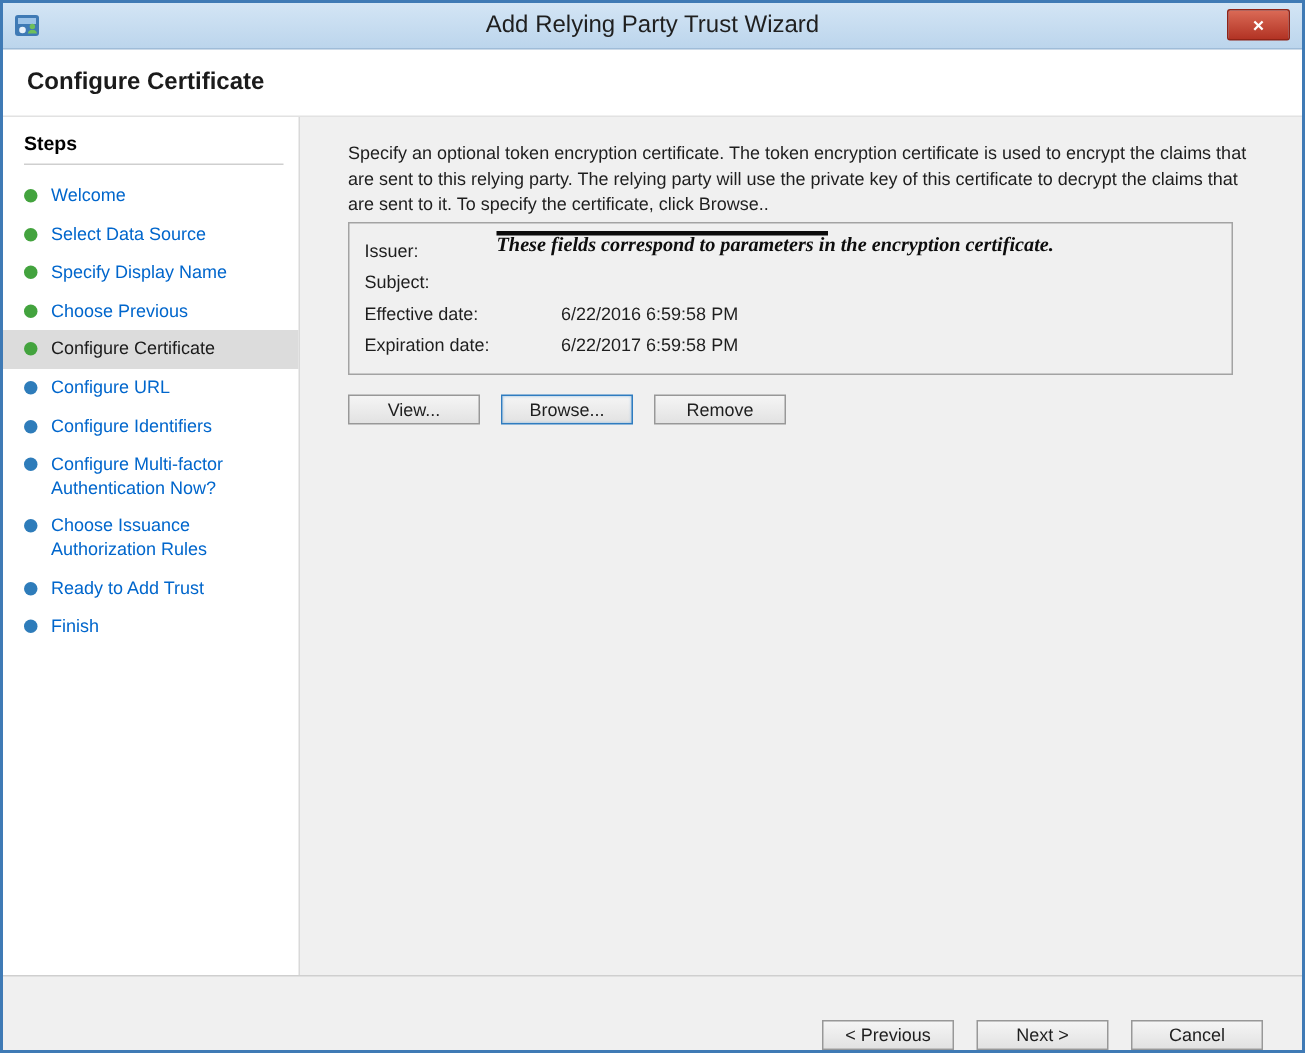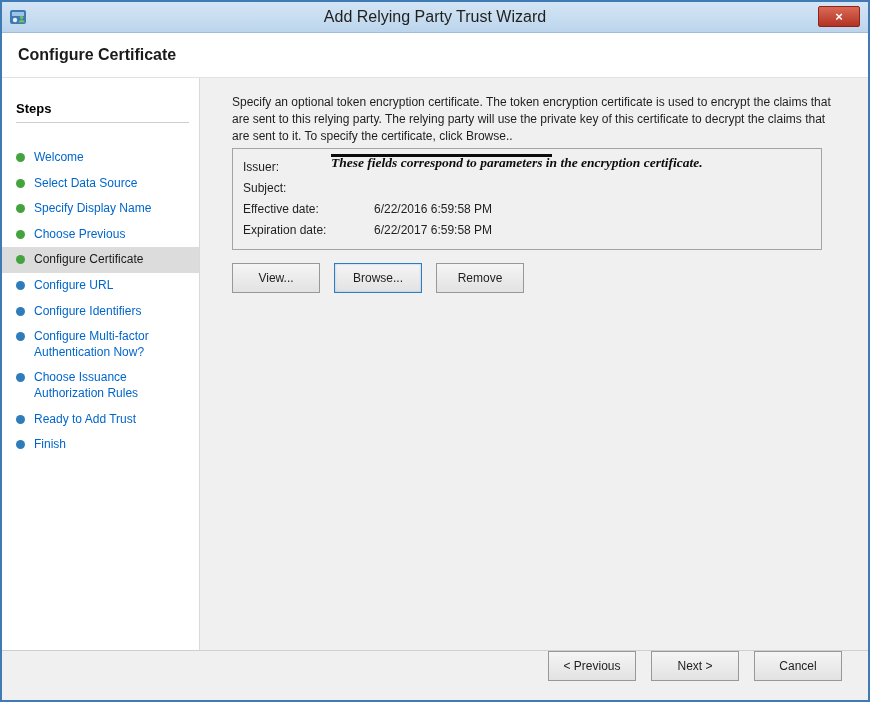--- a/index.html
+++ b/index.html
@@ -85,30 +85,30 @@
   }
   .sidebar {
     width: 198px;
     flex: none;
     background: var(--sidebar-bg, #ffffff);
     border-right: 1px solid var(--divider, #d9d9d9);
     padding-top: 8px;
     box-sizing: border-box;
   }
   .steps-title {
-    margin: 15px 10px 0 14px;
+    margin: 2px 10px 0 14px;
     padding-bottom: 6px;
     font-size: 13px;
     font-weight: bold;
     color: #000000;
     border-bottom: 1px solid #cfcfcf;
   }
   .steps-list {
     list-style: none;
-    margin: 22px 0 0 0;
+    margin: 8px 0 0 0;
     padding: 0;
   }
   .step {
     display: flex;
     align-items: flex-start;
     padding: 5px 10px 5px 14px;
   }
   .step .dot {
     width: 9px;
     height: 9px;
@@ -175,42 +175,42 @@
     font-size: 13.5px;
     color: #0d0d0d;
   }
   .btn-row {
     margin-top: 13px;
     display: flex;
     gap: 14px;
   }
   .btn {
     min-width: 88px;
-    height: 30px;
+    height: 20px;
     box-sizing: border-box;
     font-size: 12px;
     font-family: inherit;
     color: #1e1e1e;
     background: linear-gradient(var(--button-top, #f5f5f5), var(--button-bottom, #e2e2e2));
     border: 1px solid var(--button-border, #989898);
     padding: 0 10px;
     cursor: pointer;
   }
   .btn.focus-default {
     border-color: var(--focus-border, #2f7cc0);
     box-shadow: inset 0 0 2px #8fbbdf;
   }
   
   .footer {
     height: 50px;
     flex: none;
     background: var(--content-bg, #f0f0f0);
     border-top: 1px solid #cfcfcf;
     display: flex;
-    align-items: flex-start;
+    align-items: flex-end;
     justify-content: flex-end;
     gap: 15px;
     padding-right: 26px;
     box-sizing: border-box;
   }
 </style>
 </head>
 <body>
 
 <div class="window">

